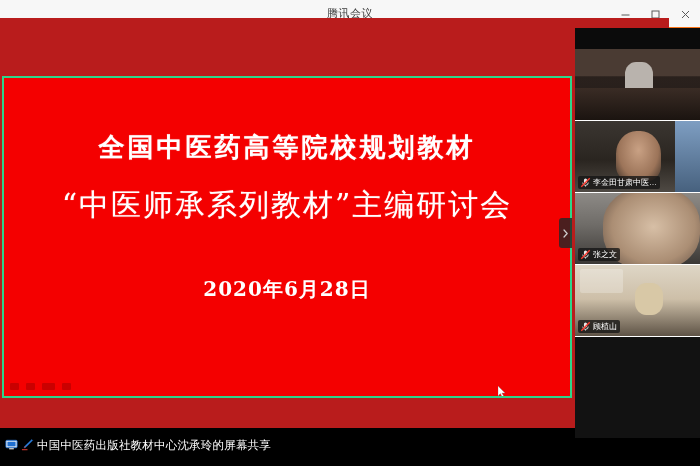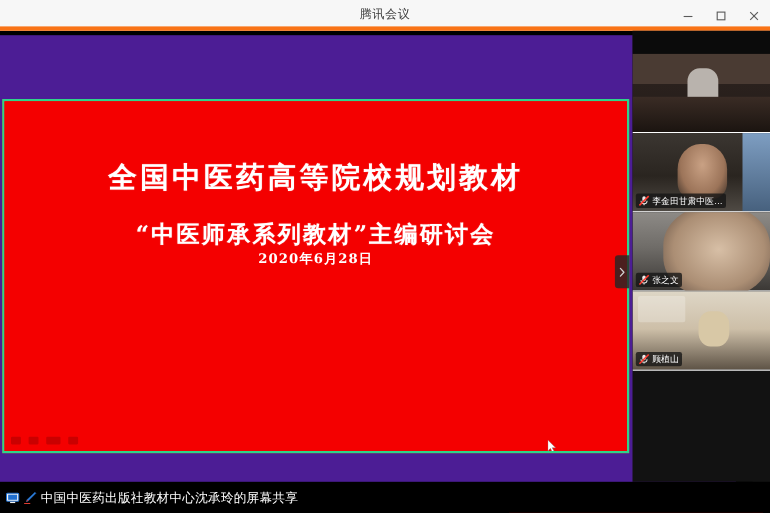--- a/index.html
+++ b/index.html
@@ -14,21 +14,21 @@
     width: 700px; height: 466px;
     background: #000;
     overflow: hidden;
   }
 
   
   .titlebar {
     position: absolute; top: 0; left: 0;
     width: 700px; height: 28px;
     background: #f7f7f7;
-    border-bottom: 4px solid #f97316;
+    border-bottom: 1px solid #f97316;
     display: flex; align-items: center; justify-content: center;
   }
   .titlebar-title {
     font-size: 11px;
     color: #3c3c3c;
     letter-spacing: 0.5px;
   }
   .winbtns {
     position: absolute; top: 0; right: 0;
     height: 28px;
@@ -37,23 +37,23 @@
   .winbtn {
     width: 30px; height: 28px;
     display: flex; align-items: center; justify-content: center;
     color: #5a5a5a;
   }
   .winbtn svg { display: block; }
 
   
   .stage {
     position: absolute;
-    top: 32px; left: 0;
+    top: 18px; left: 0;
     width: 669px; height: 410px;
-    background: #4c1d95;
+    background: #b91c1c;
   }
   .share-frame {
     position: absolute;
     left: 2px; top: 58px;
     width: 570px; height: 322px;
     border: 2px solid #2fd48a;
     background: #f40000;
     overflow: hidden;
   }
   .slide {
@@ -68,31 +68,32 @@
     font-weight: bold;
     font-size: 26px;
     color: #ffffff;
     letter-spacing: 3px;
     white-space: nowrap;
     text-shadow: 0 0 1px rgba(255,255,255,0.5);
   }
   .slide-title-2 {
     margin-top: 20px;
     font-family: "DejaVu Serif", "Liberation Serif", serif;
-    font-weight: bold;
-    font-size: 21px;
+    font-weight: normal;
+    font-size: 30px;
     color: #ffffff;
     letter-spacing: 2px;
     white-space: nowrap;
     text-shadow: 0 0 1px rgba(255,255,255,0.5);
   }
   .slide-date {
+    margin-top: 50px;
     font-family: "DejaVu Serif", "Liberation Serif", serif;
     font-weight: bold;
-    font-size: 12px;
+    font-size: 20px;
     color: #ffffff;
     letter-spacing: 1px;
     white-space: nowrap;
   }
   .ppt-controls {
     position: absolute;
     left: 6px; bottom: 6px;
     display: flex; gap: 7px; align-items: center;
     opacity: 0.22;
   }
@@ -213,21 +214,21 @@
     background: radial-gradient(ellipse at 52% 48%, #d7bfa6 0%, #ab8e74 58%, #55443a 100%);
     border-radius: 44%;
   }
 
   
   .statusbar {
     position: absolute;
     left: 0; top: 438px;
     width: 684px; height: 28px;
     background: #000;
-    display: flex; align-items: center;
+    display: flex; 
     padding-left: 5px;
     gap: 3px;
   }
   .status-icon { width: 13px; height: 13px; flex: 0 0 auto; }
   .status-icon svg { display: block; }
   .status-text {
     font-size: 11.5px;
     color: #ffffff;
     white-space: nowrap;
     letter-spacing: 0.2px;

